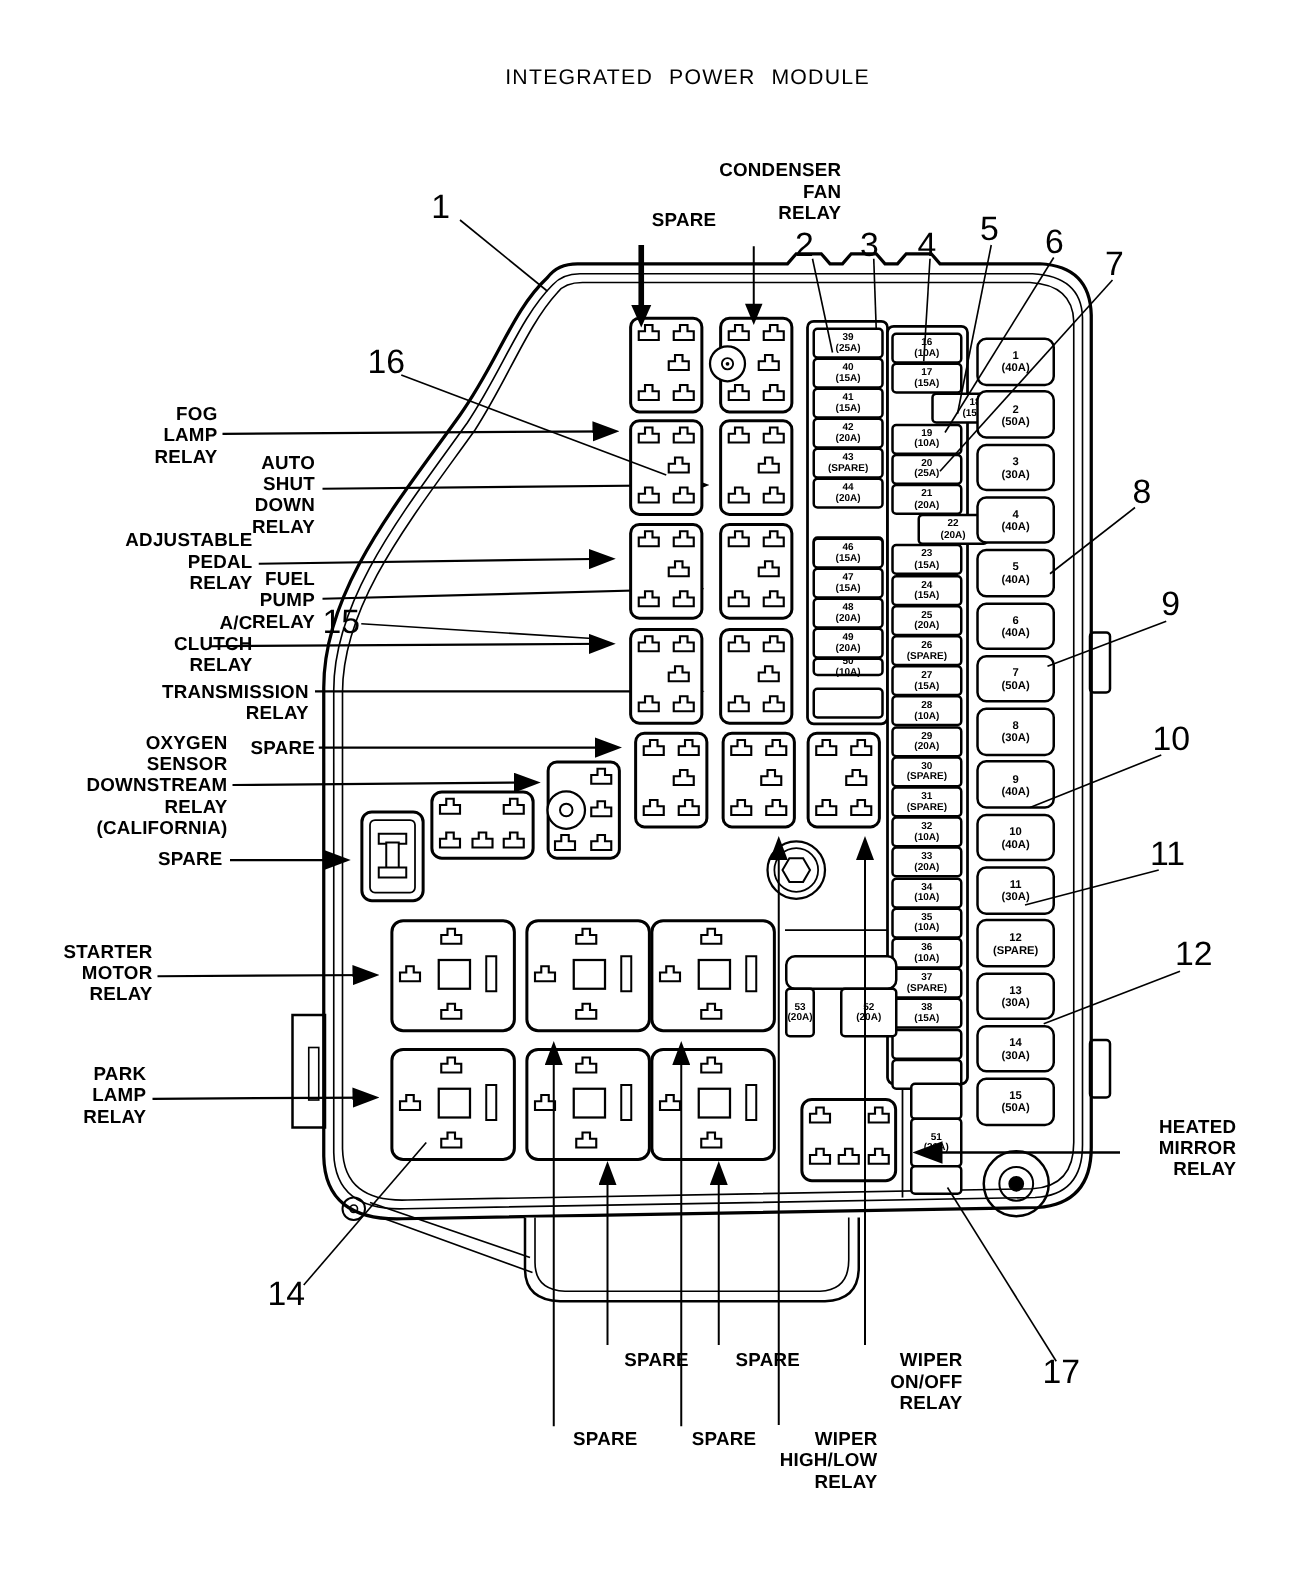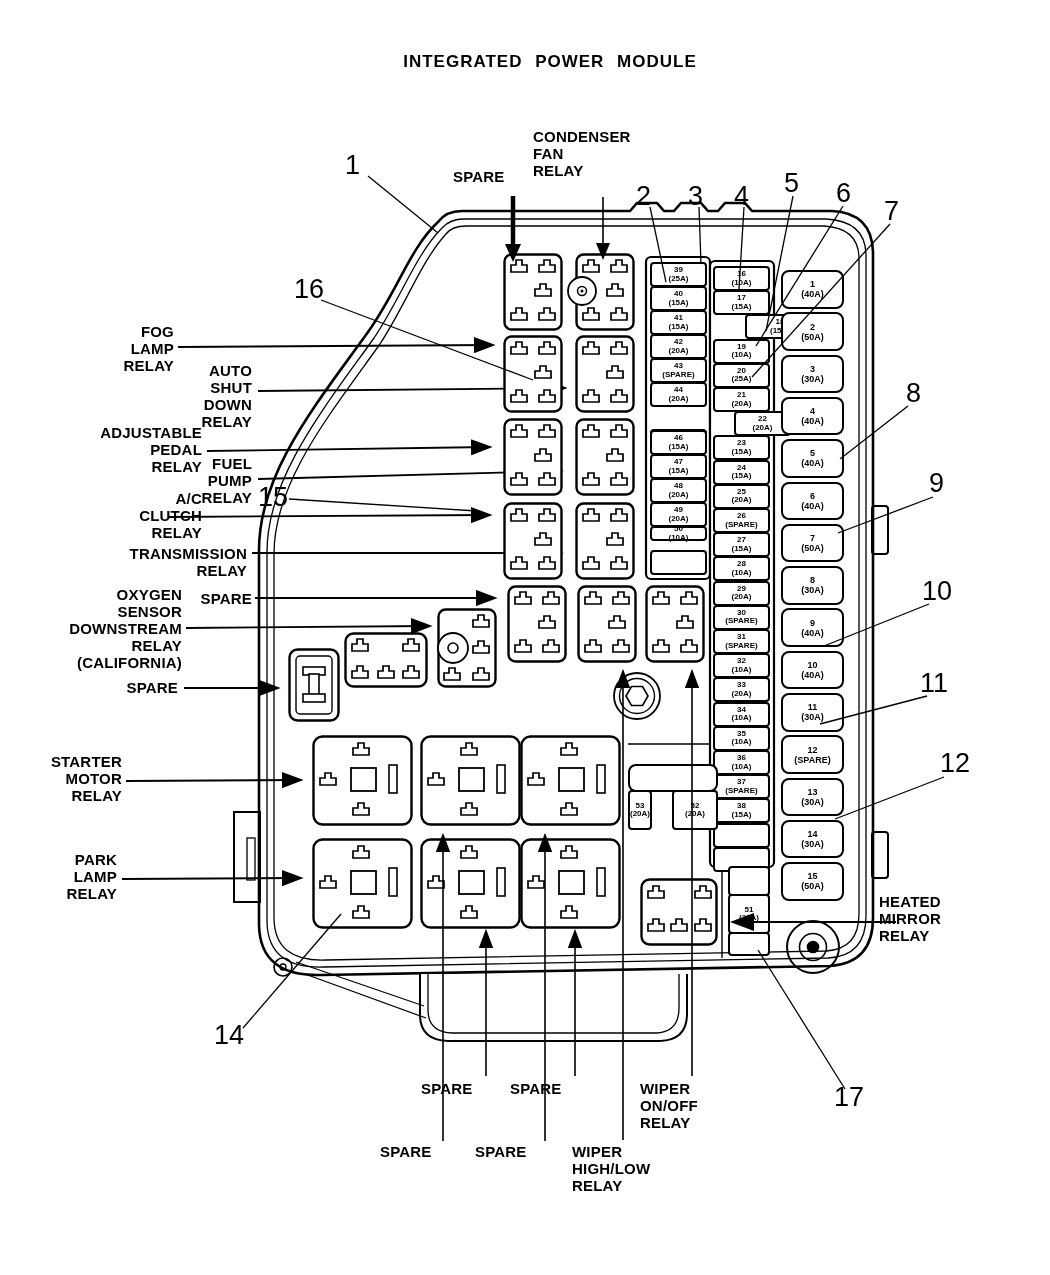--- a/index.html
+++ b/index.html
@@ -2,26 +2,26 @@
 <html><head>
 <meta charset="utf-8">
 <style>
   html,body{margin:0;padding:0;background:#fff;}
   #stage{position:relative;width:1050px;height:1275px;background:#fff;overflow:hidden;
          font-family:"Liberation Sans",sans-serif;color:#000;}
   svg{position:absolute;left:0;top:0;}
   #art{z-index:1;}
   #overlay{z-index:5;pointer-events:none;}
   .cells{position:absolute;left:0;top:0;width:100%;height:100%;z-index:3;}
-  .title{position:absolute;font-weight:bold;font-size:17px;letter-spacing:1px;word-spacing:7px;
+  .title{position:absolute;font-weight:normal;font-size:17px;letter-spacing:1px;word-spacing:7px;
          text-align:center;white-space:nowrap;}
   .lbl{position:absolute;font-weight:bold;font-size:15px;line-height:17px;letter-spacing:.2px;
        white-space:pre-line;}
   .lbl.r{text-align:right;}
-  .lbl.c{text-align:left;}
+  .lbl.c{text-align:right;}
   .callout{position:absolute;font-weight:400;font-size:27px;line-height:27px;}
   .fusecell{position:absolute;border:2px solid #000;border-radius:4px;background:#fff;
             display:flex;flex-direction:column;align-items:center;justify-content:center;
             font-weight:bold;font-size:8px;line-height:8.5px;box-sizing:border-box;text-align:center;}
   .fusecell.big{border-radius:8px;font-size:9px;line-height:10px;border-width:2.5px;}
 </style>
 </head>
 <body>
 
 <div id="stage">

